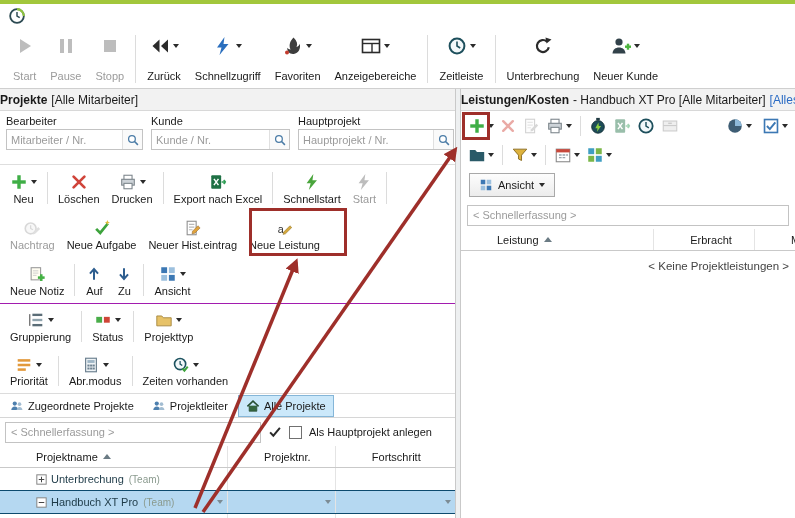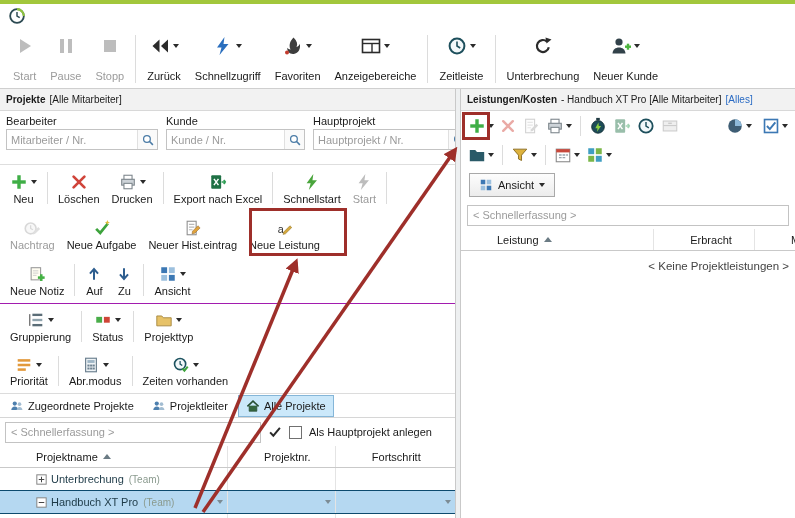--- a/index.html
+++ b/index.html
@@ -14,30 +14,30 @@
 .tbtn .lbl { white-space:nowrap; }
 .disabled .lbl { color:#9b9b9b; }
 .caret { width:0; height:0; border-left:3.5px solid transparent; border-right:3.5px solid transparent; border-top:4px solid #2b2b2b; }
 .cellcaret { margin-left:auto; width:0; height:0; border-left:3.5px solid transparent; border-right:3.5px solid transparent; border-top:4px solid #7c8b94; }
 .vsep { width:1px; background:#dcdcdc; margin:5px 4px; }
 .vsep2 { width:1px; background:#dcdcdc; height:20px; margin:0 5px; align-self:center; }
 .workspace { position:absolute; top:89px; bottom:0; left:0; right:0; display:flex; }
 .panel-left { width:455px; position:relative; overflow:hidden; background:#fff; }
 .splitter { width:6px; background:#eef0f1; border-left:1px solid #c9c9c9; border-right:1px solid #c9c9c9; }
 .panel-right { flex:1; position:relative; overflow:hidden; background:#fff; }
-.phead { height:22px; background:#f2f2f2; border-bottom:1px solid #d8d8d8; display:flex; align-items:center; padding-left:6px; font-size:10px; white-space:nowrap; overflow:hidden; }
+.phead { height:22px; background:#f2f2f2; border-bottom:1px solid #d8d8d8; display:flex; align-items:center; font-size:12px; white-space:nowrap; overflow:hidden; }
 .phead .ctx { margin-left:4px; }
 .link { color:#2a6bc4; margin-left:4px; text-decoration:none; }
 .filters { height:54px; display:flex; gap:8px; padding:4px 6px 6px; border-bottom:1px solid #dedede; }
 .fgroup { display:flex; flex-direction:column; gap:2px; }
 .fbox { display:flex; align-items:center; border:1px solid #c3c3c3; height:21px; background:#fff; }
 .fbox input { border:0; outline:0; flex:1; font:inherit; color:#444; padding:0 4px; min-width:0; background:transparent; }
 .fbox input::placeholder { color:#9b9b9b; opacity:1; }
 .fbtn { width:20px; height:19px; display:flex; align-items:center; justify-content:center; border-left:1px solid #e0e0e0; background:#fafafa; }
-.w130 { width:152px; } .w134 { width:139px; } .w156 { width:156px; }
+.w130 { width:137px; } .w134 { width:139px; } .w156 { width:156px; }
 .rrow { display:flex; align-items:stretch; padding:2px 4px; height:46px; }
 .rrow.h44 { height:44px; }
 .rrow.bt { border-top:1px solid #a21caf; }
 .rbtn { display:flex; flex-direction:column; align-items:center; justify-content:space-between; padding:3px 6px 4px; }
 .rbtn .lbl { white-space:nowrap; }
 .tabs { height:25px; display:flex; align-items:center; gap:2px; padding:1px 2px; border-top:1px solid #dcdcdc; border-bottom:1px solid #d6d6d6; }
 .tab { display:flex; align-items:center; gap:4px; padding:3px 7px; height:22px; white-space:nowrap; border:1px solid transparent; }
 .tab.active { background:#cbe8fa; border:1px solid #85b6d8; }
 .quickrow { height:28px; display:flex; align-items:center; gap:7px; padding:3px 5px; }
 .qinput { width:256px; height:21px; border:1px solid #c3c3c3; font:inherit; color:#444; padding:0 5px; outline:0; }

